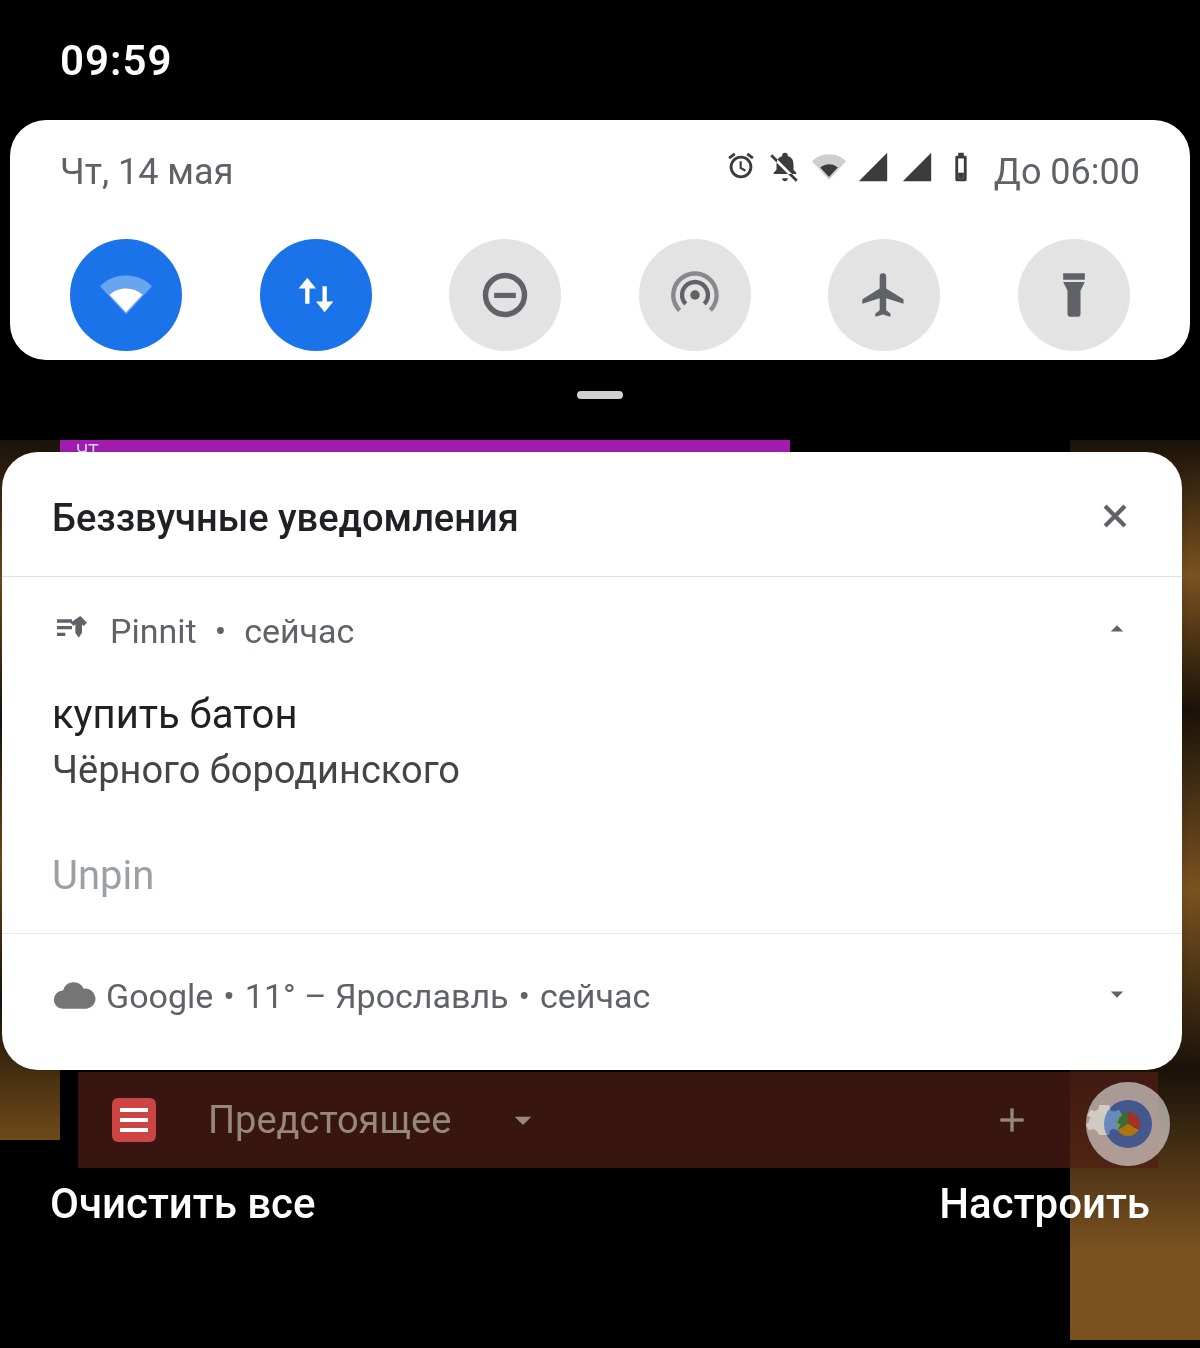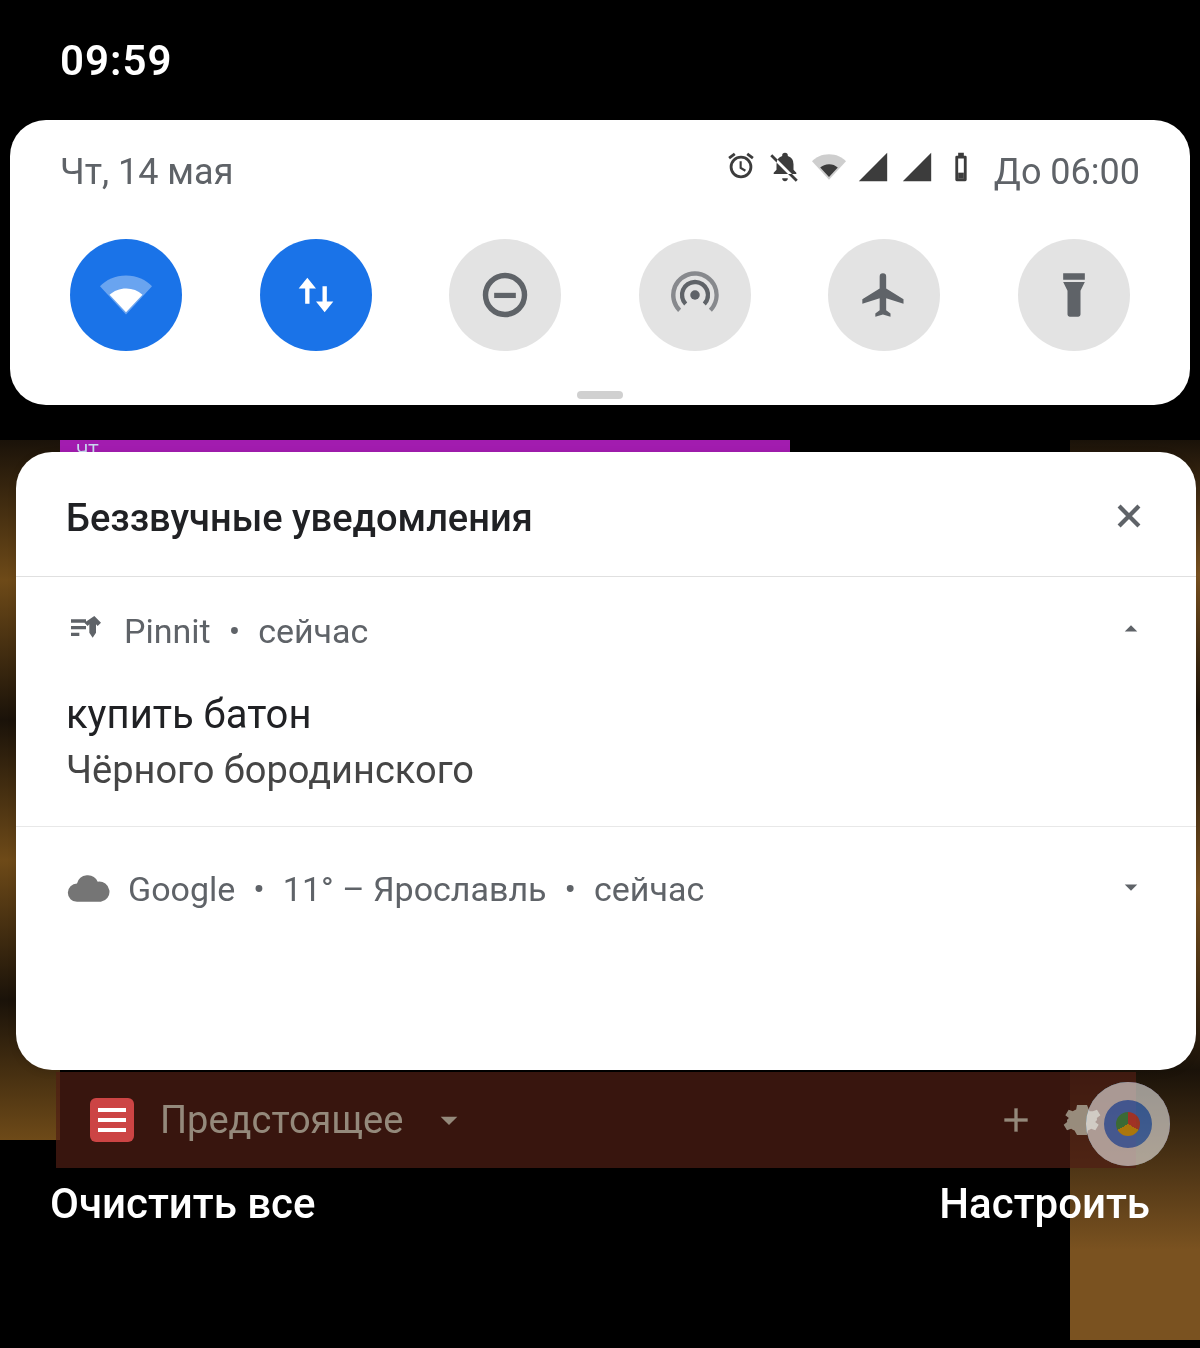--- a/index.html
+++ b/index.html
@@ -14,21 +14,21 @@
 
   
   .bg-strip1 { position:absolute; left:0; top:440px; width:60px; height:700px;
     background: linear-gradient(180deg,#1a1209 0,#6e4a18 20%,#1a1209 40%,#6e4a18 60%,#1a1209 80%,#6e4a18 100%); }
   .bg-strip2 { position:absolute; right:0; top:440px; width:130px; height:900px;
     background: linear-gradient(180deg,#1a1209 0,#7a5220 15%,#1a1209 30%,#7a5220 50%,#1a1209 70%,#7a5220 90%); }
   .bg-bluebar { position:absolute; left:60px; top:440px; width:730px; height:20px; background:#a21caf; }
   .bg-bluebar span { color:#c9d8ef; font-size:18px; padding-left:16px; }
 
   .qs-panel {
-    position: absolute; top: 120px; left: 10px; width: 1180px; height: 285px;
+    position: absolute; top: 120px; left: 10px; width: 1180px; height: 240px;
     background: #fff; border-radius: 36px;
     padding: 30px 50px 20px 50px;
     box-shadow: 0 2px 8px rgba(0,0,0,0.1);
   }
   .qs-header { display: flex; justify-content: space-between; align-items: center; }
   .qs-date { color: #5f6368; font-size: 36px; }
   .qs-status-icons { display: flex; align-items: center; gap: 10px; color: #3c3c3c; font-size: 36px; }
   .qs-status-icons svg { width: 34px; height: 34px; fill: #3c3c3c; }
   .qs-battery-text { font-size: 36px; color:#5f6368; margin-left:6px; }
 
@@ -38,21 +38,21 @@
     display: flex; align-items: center; justify-content: center;
     background: #e3e3e3;
   }
   .tile.on { background: #1a73e8; }
   .tile svg { width: 52px; height: 52px; fill: #5f6368; }
   .tile.on svg { fill: #fff; }
 
   .qs-handle { margin: 40px auto 0 auto; width: 46px; height: 8px; background: #d0d0d0; border-radius: 4px; }
 
   .notif-panel {
-    position: absolute; top: 452px; left: 16px; width: 1180px; height: 618px;
+    position: absolute; top: 452px; left: 2px; width: 1180px; height: 618px;
     background: #fff; border-radius: 36px;
     box-shadow: 0 2px 8px rgba(0,0,0,0.1);
     display: flex; flex-direction: column;
   }
   .silent-header {
     display: flex; align-items: center; justify-content: space-between;
     padding: 44px 50px 36px 50px;
     border-bottom: 1px solid #e0e0e0;
   }
   .silent-header .title { font-size: 38px; color: #202124; font-weight: 500; }
@@ -65,34 +65,34 @@
   .notif-app-row { display:flex; align-items:center; justify-content:space-between;gap:16px; }
   .notif-app { display:flex; align-items:center; gap:18px; color:#5f6368; font-size:34px; }
   .notif-app svg.appicon { width:40px; height:40px; fill:#5f6368; }
   .chev svg { width:30px; height:30px; fill:#5f6368; }
 
   .notif-title { margin-top: 40px; font-size: 40px; color:#202124; }
   .notif-body  { margin-top: 10px; font-size: 38px; color:#454545; }
   .notif-action { margin-top: 60px; font-size: 40px; color:#9aa0a6; }
 
   .notif2 { padding: 40px 50px; display:flex; align-items:center; justify-content:space-between; }
-  .notif2 .left { display:flex; align-items:center; gap:18px; color:#5f6368; font-size:34px; }
+  .notif2 .left { display:flex; align-items:center; gap:10px; color:#5f6368; font-size:34px; }
   .notif2 svg.cloud { width:44px; height:44px; fill:#757575; }
 
   .bottom-actions {
     position:absolute; left:0; bottom:120px; width:1200px;
     display:flex; justify-content:space-between; padding:0 50px;
   }
   .bottom-actions span { color:#fff; font-size:42px; font-weight:500; }
 
   
   .under-appbar {
-    position:absolute; left:56px; top:1072px; width:1080px; height:96px;
+    position:absolute; left:78px; top:1072px; width:1080px; height:96px;
     background: rgba(80,30,20,0.7);
-    display:flex; align-items:center; gap:26px; padding:0 34px;
+    display:flex; align-items:center; gap:52px; padding:0 34px;
     color:#bba; font-size:38px;
   }
   .under-appbar .hamb { width:44px; height:44px; background:#c44; border-radius:6px;
     display:flex; flex-direction:column; justify-content:center; gap:6px; padding:8px; }
   .under-appbar .hamb div{ height:4px; background:#fff; }
   .under-appbar .title { flex:0 0 auto; opacity:0.7; }
   .under-appbar .sp { flex:1; }
   .under-appbar svg { width:40px; height:40px; fill:#bba; opacity:0.7; }
   .under-chrome { position:absolute; right:30px; top:1082px; width:84px; height:84px; border-radius:42px;
     background: conic-gradient(#ea4335 0 120deg,#fbbc05 120deg 240deg,#34a853 240deg 360deg);
@@ -213,20 +213,21 @@
         <span>сейчас</span>
       </div>
       <div class="chev">
         <svg viewBox="0 0 24 24">
             <path d="M7 14l5-5 5 5z"></path>
           </svg>
       </div>
     </div>
     <div class="notif-title">купить батон</div>
     <div class="notif-body">Чёрного бородинского</div>
+    <div class="notif-action">Unpin</div>
   </div>
 
   <div class="notif2">
     <div class="left">
       <svg class="cloud" viewBox="0 0 24 24">
           <path d="M6 19a5 5 0 0 1 0-10 6 6 0 0 1 11.3-1A4.5 4.5 0 0 1 19 19z"></path>
         </svg>
       <span>Google</span>
       <span>•</span>
       <span>11° – Ярославль</span>

